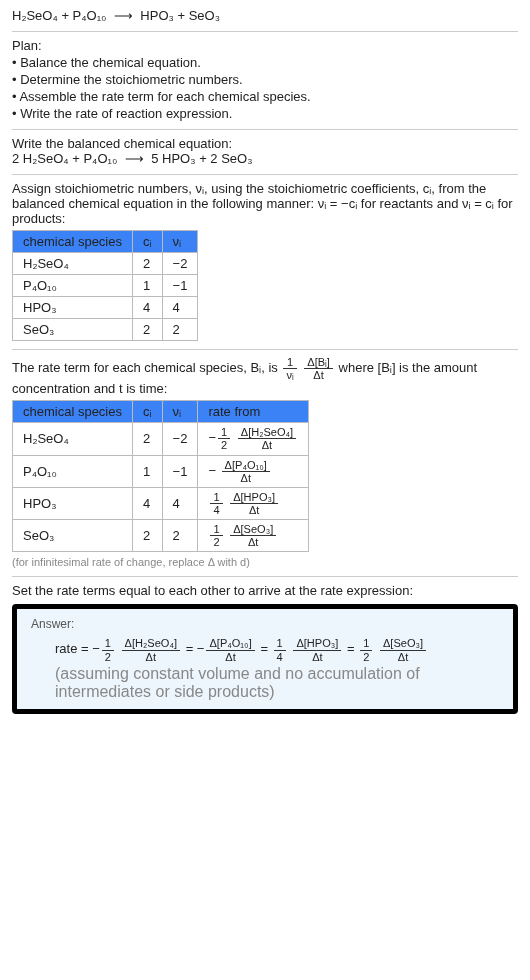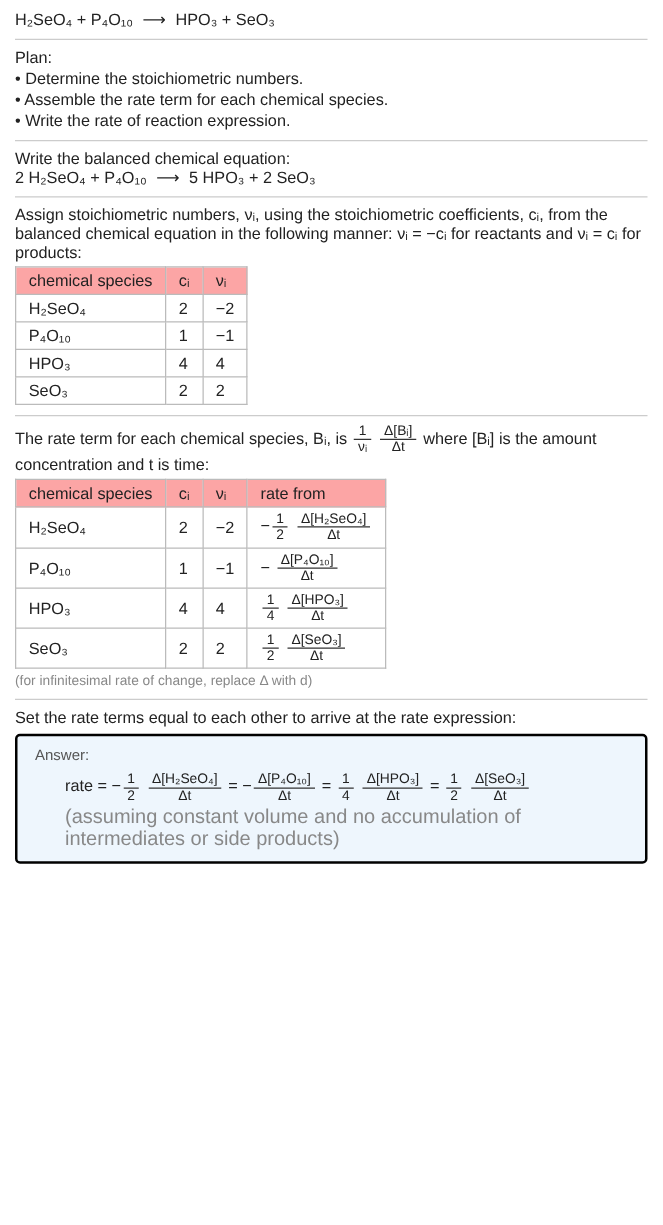--- a/index.html
+++ b/index.html
@@ -26,21 +26,21 @@
       border-collapse: collapse;
       margin: 4px 0;
     }
     table.data td, table.data th {
       border: 1px solid #bbb;
       padding: 3px 10px;
       text-align: left;
       font-weight: normal;
     }
     table.data th {
-      background: #fca5a5;
+      background: #3b82f6;
     }
     .frac {
       display: inline-block;
       vertical-align: middle;
       text-align: center;
       font-size: 0.85em;
       margin: 0 2px;
     }
     .frac .num {
       display: block;
@@ -52,21 +52,21 @@
       display: block;
       padding: 0 3px;
       line-height: 1.1;
     }
     .note {
       color: #888;
       font-size: 11px;
     }
     .answer-box {
       background: #eef6fd;
-      border: 2px solid #000000;
+      border: 5px solid #000000;
       border-radius: 4px;
       padding: 8px 14px;
       margin-top: 6px;
     }
     .answer-box .label {
       color: #555;
       font-size: 12px;
     }
     .answer-box .expr {
       margin: 6px 0 2px 24px;
@@ -90,20 +90,21 @@
   <div>
     <span>H₂SeO₄</span><span> + </span><span>P₄O₁₀</span>
     <span class="arrow">⟶</span>
     <span>HPO₃</span><span> + </span><span>SeO₃</span>
   </div>
 </div>
 <hr>
 
 <div class="section">
   <div>Plan:</div>
+  <div class="plan-line">• Balance the chemical equation.</div>
   <div class="plan-line">• Determine the stoichiometric numbers.</div>
   <div class="plan-line">• Assemble the rate term for each chemical species.</div>
   <div class="plan-line">• Write the rate of reaction expression.</div>
 </div>
 <hr>
 
 <div class="section">
   <div>Write the balanced chemical equation:</div>
   <div>
     <span>2 H₂SeO₄</span><span> + </span><span>P₄O₁₀</span>

